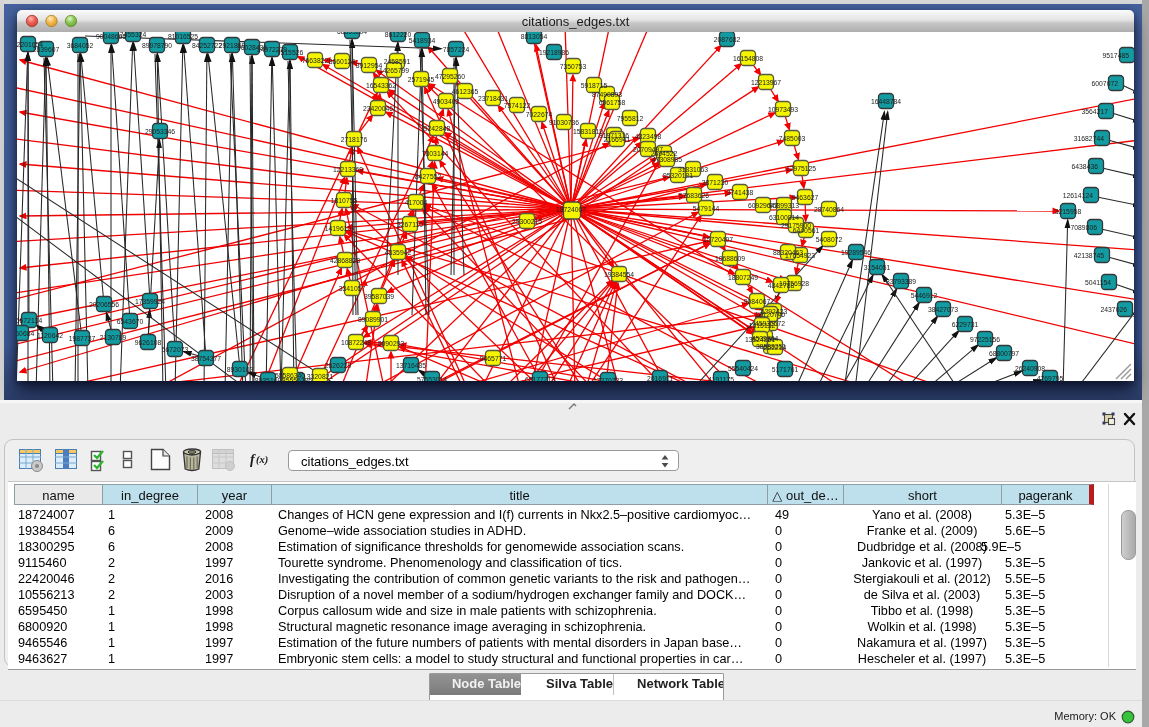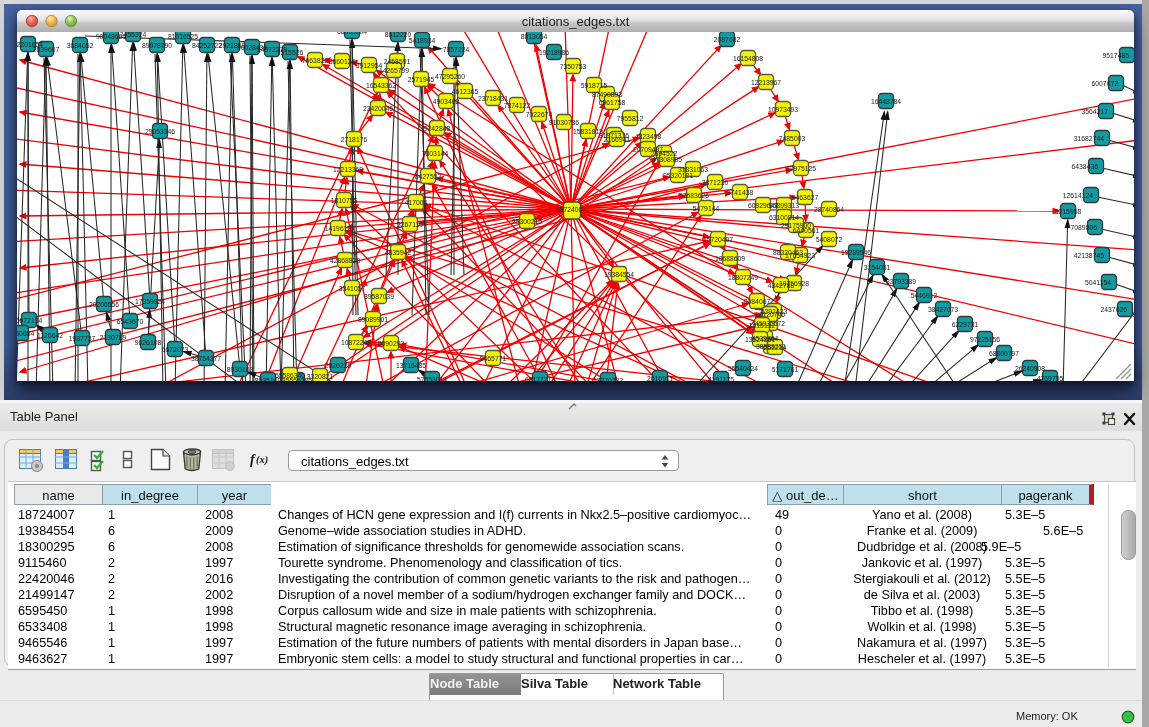--- a/index.html
+++ b/index.html
@@ -611,23 +611,20 @@
 <text x="721" y="381.5" font-size="6.8" fill="#222" text-anchor="middle" font-family="Liberation Sans, sans-serif">4191175</text>
 <g stroke="#9a9a9a" stroke-width="1.4">
         <line x1="1116" y1="379" x2="1131" y2="364"></line>
         <line x1="1121" y1="379" x2="1131" y2="369"></line>
         <line x1="1126" y1="379" x2="1131" y2="374"></line>
       </g>
 </svg>
 
  <div class="abs" style="left:0;top:400px;width:1142px;height:327px;background:#ececec"></div>
  <div class="abs" style="left:0;top:400px;width:1142px;height:3px;background:#f6f6f6"></div>
- <div class="abs" style="left:0;top:403px;width:1142px;height:28px;
-   background:linear-gradient(180deg,#ebebeb,#dddddd);border-bottom:1px solid #c2c2c2;
-   font-size:13px;color:#1a1a1a;line-height:28px"><span style="margin-left:10px">Table Panel</span></div>
  <svg class="abs" style="left:567px;top:402px" width="14" height="8">
    <path d="M2 7 L7 2 L9 4" fill="none" stroke="#777" stroke-width="1.4"></path>
  </svg>
  <svg class="abs" style="left:1100px;top:411px" width="40" height="16">
    <rect x="2.5" y="1.5" width="3" height="3" fill="#2a3a66"></rect>
    <rect x="11.5" y="1.5" width="3" height="3" fill="#2a3a66"></rect>
    <rect x="2.5" y="10.5" width="3" height="3" fill="#2a3a66"></rect>
    <rect x="4.5" y="3.5" width="8" height="8" fill="#ded5b2" stroke="#444" stroke-width="1.1"></rect>
    <rect x="8.5" y="7.5" width="6" height="6" fill="#f4f0e0" stroke="#444" stroke-width="1.1"></rect>
    <path d="M25 3 L34 13 M34 3 L25 13" stroke="#111" stroke-width="2.4" stroke-linecap="round"></path>
@@ -695,40 +692,41 @@
      <path d="M5 1 L8.4 5.6 H1.6 z" fill="#4a4a4a"></path>
         <path d="M5 13.5 L1.6 8.9 H8.4 z" fill="#4a4a4a"></path>
    </svg>
  </div>
 
  <div class="abs" style="left:8px;top:481px;width:1128px;height:187px;background:#fff;
    border-top:1px solid #c5c5c5;border-bottom:1px solid #9a9a9a"></div>
  <div class="hcell" style="left:14px;width:88px;background:#e9e9e9">name</div>
  <div class="hcell" style="left:102px;width:95px">in_degree</div>
  <div class="hcell" style="left:197px;width:74px">year</div>
+ <div class="hcell" style="left:271px;width:496px">title</div>
  <div class="hcell" style="left:767px;width:76px">△&nbsp;out_de…</div>
  <div class="hcell" style="left:843px;width:158px">short</div>
  <div class="hcell" style="left:1001px;width:93px;border-right:5px solid #b91c1c">pagerank</div>
 <div class="abs row" style="top:507px">
       <span class="abs" style="left:18px">18724007</span>
       <span class="abs" style="left:108px">1</span>
       <span class="abs" style="left:205px">2008</span>
       <span class="abs" style="left:278px">Changes of HCN gene expression and I(f) currents in Nkx2.5–positive cardiomyoc…</span>
       <span class="abs" style="left:775px">49</span>
       <span class="abs ctr" style="left:843px;width:158px">Yano et al. (2008)</span>
       <span class="abs" style="left:1005px">5.3E–5</span>
     </div>
 <div class="abs row" style="top:523px">
       <span class="abs" style="left:18px">19384554</span>
       <span class="abs" style="left:108px">6</span>
       <span class="abs" style="left:205px">2009</span>
       <span class="abs" style="left:278px">Genome–wide association studies in ADHD.</span>
       <span class="abs" style="left:775px">0</span>
       <span class="abs ctr" style="left:843px;width:158px">Franke et al. (2009)</span>
-      <span class="abs" style="left:1043px">5.6E–5</span>
+      <span class="abs" style="left:1005px">5.6E–5</span>
     </div>
 <div class="abs row" style="top:539px">
       <span class="abs" style="left:18px">18300295</span>
       <span class="abs" style="left:108px">6</span>
       <span class="abs" style="left:205px">2008</span>
       <span class="abs" style="left:278px">Estimation of significance thresholds for genomewide association scans.</span>
       <span class="abs" style="left:775px">0</span>
       <span class="abs ctr" style="left:843px;width:158px">Dudbridge et al. (2008)</span>
       <span class="abs" style="left:981px">5.9E–5</span>
     </div>
@@ -744,39 +742,39 @@
 <div class="abs row" style="top:571px">
       <span class="abs" style="left:18px">22420046</span>
       <span class="abs" style="left:108px">2</span>
       <span class="abs" style="left:205px">2016</span>
       <span class="abs" style="left:278px">Investigating the contribution of common genetic variants to the risk and pathogen…</span>
       <span class="abs" style="left:775px">0</span>
       <span class="abs ctr" style="left:843px;width:158px">Stergiakouli et al. (2012)</span>
       <span class="abs" style="left:1005px">5.5E–5</span>
     </div>
 <div class="abs row" style="top:587px">
-      <span class="abs" style="left:18px">21499147</span>
+      <span class="abs" style="left:18px">10556213</span>
       <span class="abs" style="left:108px">2</span>
-      <span class="abs" style="left:205px">2002</span>
+      <span class="abs" style="left:205px">2003</span>
       <span class="abs" style="left:278px">Disruption of a novel member of a sodium/hydrogen exchanger family and DOCK…</span>
       <span class="abs" style="left:775px">0</span>
       <span class="abs ctr" style="left:843px;width:158px">de Silva et al. (2003)</span>
       <span class="abs" style="left:1005px">5.3E–5</span>
     </div>
 <div class="abs row" style="top:603px">
       <span class="abs" style="left:18px">6595450</span>
       <span class="abs" style="left:108px">1</span>
       <span class="abs" style="left:205px">1998</span>
       <span class="abs" style="left:278px">Corpus callosum wide and size in male patients with schizophrenia.</span>
       <span class="abs" style="left:775px">0</span>
       <span class="abs ctr" style="left:843px;width:158px">Tibbo et al. (1998)</span>
       <span class="abs" style="left:1005px">5.3E–5</span>
     </div>
 <div class="abs row" style="top:619px">
-      <span class="abs" style="left:18px">6533408</span>
+      <span class="abs" style="left:18px">6800920</span>
       <span class="abs" style="left:108px">1</span>
       <span class="abs" style="left:205px">1998</span>
       <span class="abs" style="left:278px">Structural magnetic resonance image averaging in schizophrenia.</span>
       <span class="abs" style="left:775px">0</span>
       <span class="abs ctr" style="left:843px;width:158px">Wolkin et al. (1998)</span>
       <span class="abs" style="left:1005px">5.3E–5</span>
     </div>
 <div class="abs row" style="top:635px">
       <span class="abs" style="left:18px">9465546</span>
       <span class="abs" style="left:108px">1</span>
@@ -794,26 +792,26 @@
       <span class="abs" style="left:775px">0</span>
       <span class="abs ctr" style="left:843px;width:158px">Hescheler et al. (1997)</span>
       <span class="abs" style="left:1005px">5.3E–5</span>
     </div>
 
  <div class="abs" style="left:1108px;top:484px;width:1px;height:183px;background:#d8d8d8"></div>
  <div class="abs" style="left:1121px;top:510px;width:13px;height:48px;background:linear-gradient(90deg,#cfcfcf,#a9a9a9);border:1px solid #9a9a9a;border-radius:7px"></div>
 
  <div class="abs" style="left:429px;top:673px;width:295px;height:36px;background:#fff;
    border:1px solid #9a9a9a;border-radius:1px;box-sizing:border-box;overflow:hidden;
-   font-size:13px;font-weight:bold;line-height:19px;text-align:left;color:#222">
+   font-size:13px;font-weight:bold;line-height:19px;text-align:right;color:#222">
    <div class="abs" style="left:0;top:0;width:91px;height:21px;
      background:linear-gradient(180deg,#939393,#7b7b7b);color:#f2f2f2;line-height:20px">Node Table</div>
    <div class="abs" style="left:91px;top:0;width:92px;height:21px;line-height:20px">Silva Table</div>
    <div class="abs" style="left:183px;top:0;width:1px;height:21px;background:#c0c0c0"></div>
    <div class="abs" style="left:183px;top:0;width:112px;height:21px;line-height:20px">Network Table</div>
  </div>
 
  <div class="abs" style="left:0;top:700px;width:1142px;height:27px;background:#ececec;border-top:1px solid #dcdcdc"></div>
- <div class="abs" style="left:1016px;top:710px;width:100px;text-align:left;font-size:11px;color:#1a1a1a">Memory: OK</div>
+ <div class="abs" style="left:1016px;top:710px;width:100px;text-align:right;font-size:11px;color:#1a1a1a">Memory: OK</div>
  <svg class="abs" style="left:1121px;top:710px" width="14" height="14">
    <circle cx="7" cy="7" r="5.8" fill="#35c33c" stroke="#30592c" stroke-width="1.2"></circle>
  </svg>
 </div>
 
 </body></html>

